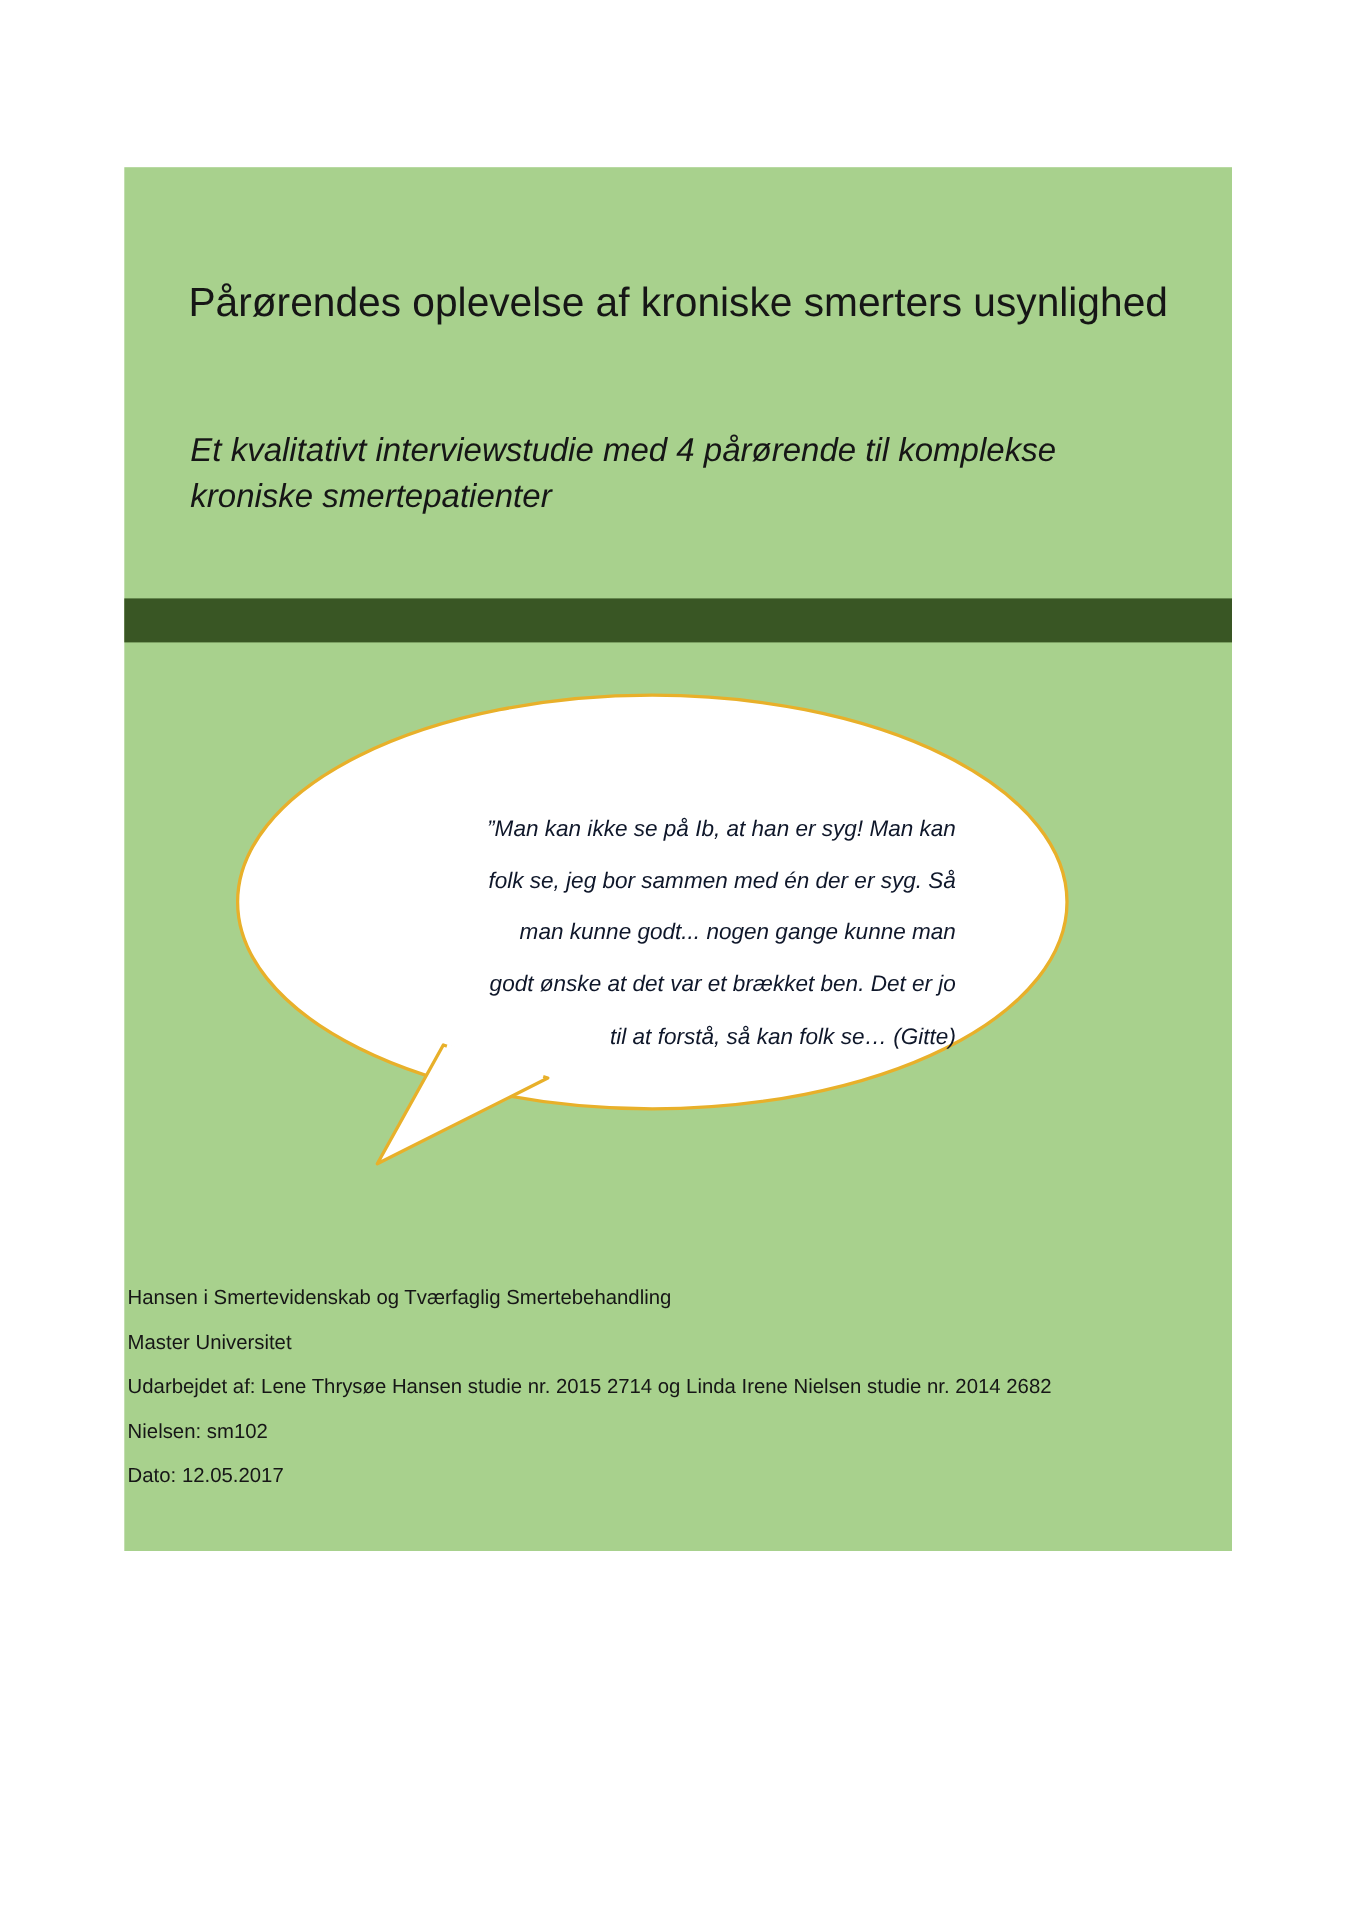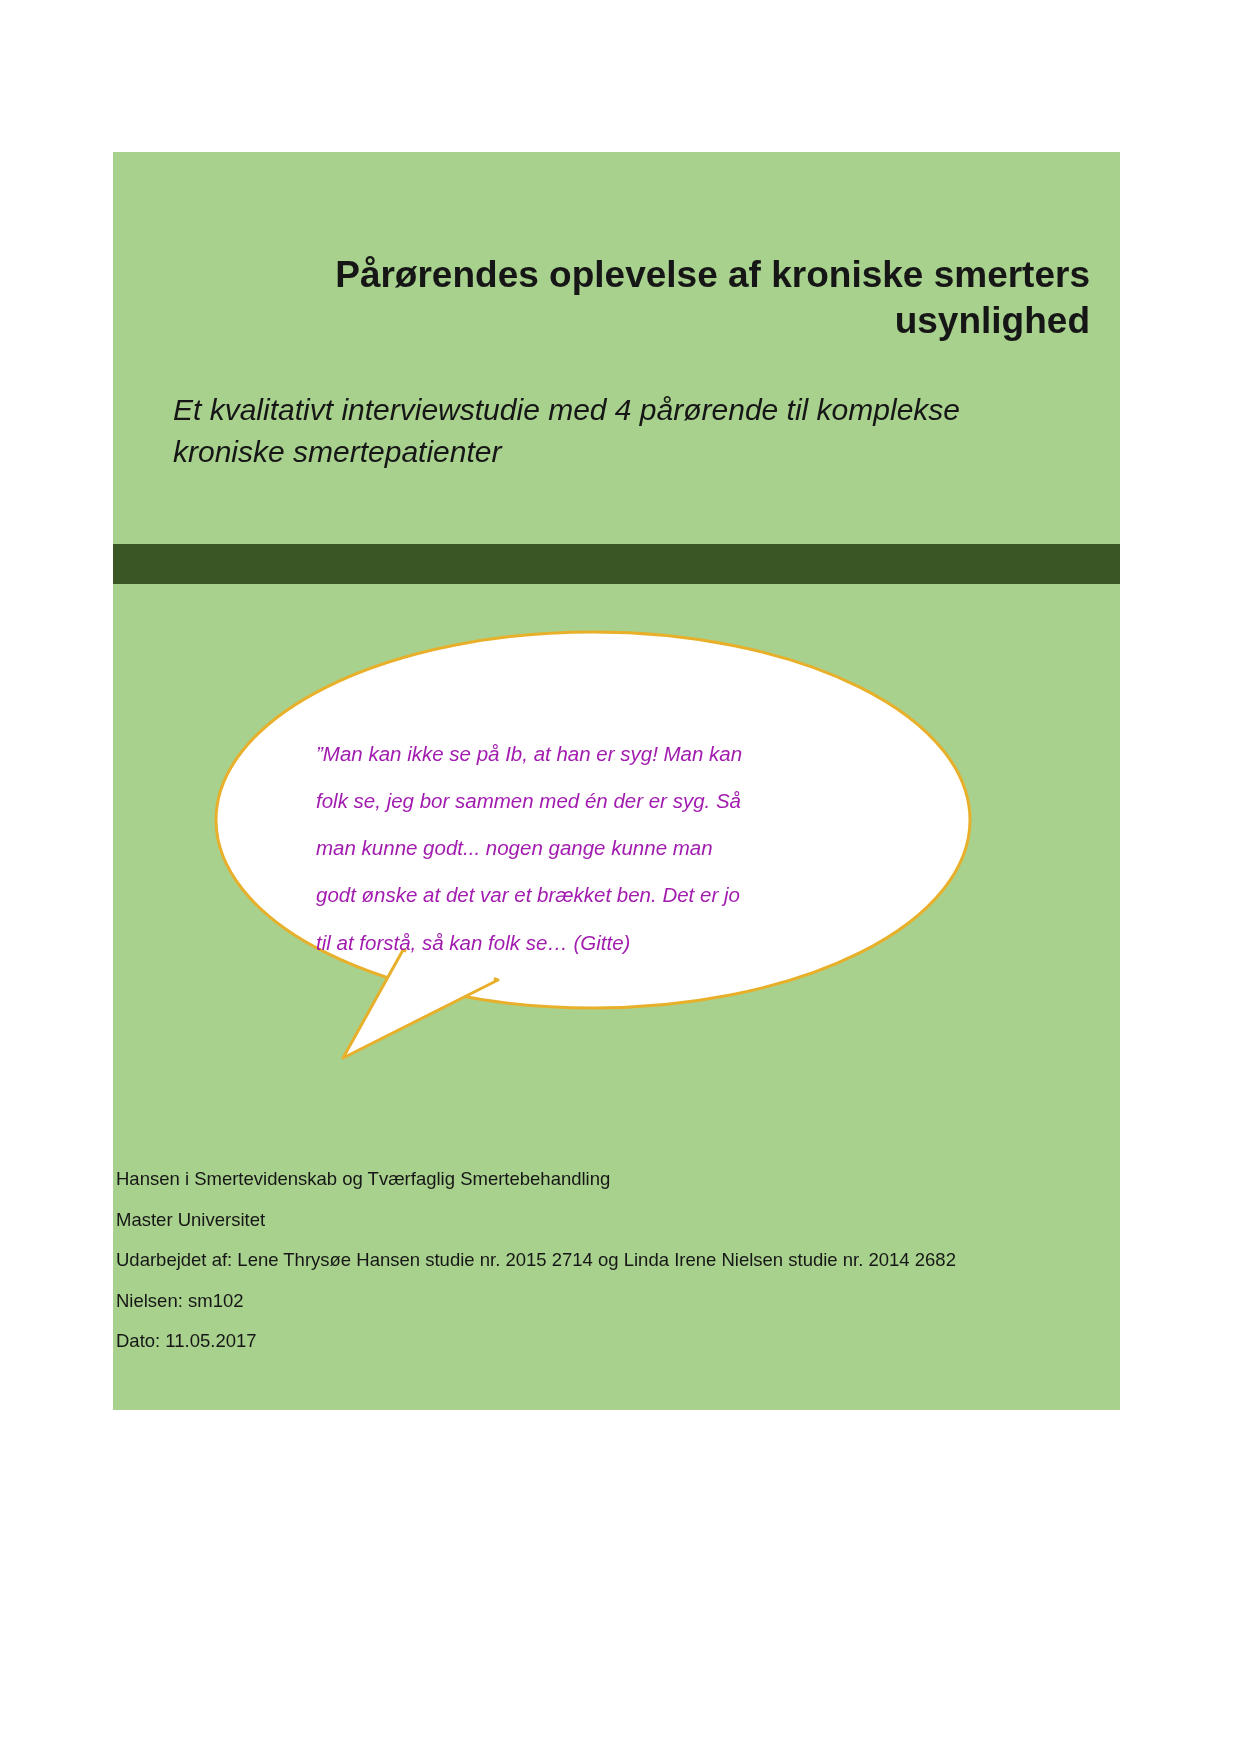--- a/index.html
+++ b/index.html
@@ -32,25 +32,24 @@
     position: absolute;
     left: 0;
     top: 100px;
     width: 100%;
     text-align: center;
     padding: 0 30px;
     box-sizing: border-box;
   }
   .main-title {
     font-size: 37px;
-    font-weight: 700;
+    font-weight: 400;
     line-height: 1.25;
     color: #161616;
     margin: 0;
-    text-align: right;
   }
   .subtitle-block {
     position: absolute;
     left: 0;
     top: 237px;
     width: 100%;
     padding: 0 60px;
     box-sizing: border-box;
   }
   .subtitle {
@@ -83,25 +82,25 @@
   .bubble-wrap svg {
     position: absolute;
     left: 0;
     top: 0;
   }
   .bubble-text {
     position: absolute;
     left: 118px;
     top: 110px;
     width: 553px;
-    text-align: left;
+    text-align: right;
     font-size: 20.5px;
     font-style: italic;
     line-height: 2.3;
-    color: #a21caf;
+    color: #0f172a;
   }
 
   
   .meta-block {
     position: absolute;
     left: 0px;
     top: 1018px;
     width: 100%;
     padding: 0 3px 0 3px;
     box-sizing: border-box;
@@ -143,16 +142,16 @@
       <div>godt ønske at det var et brækket ben. Det er jo</div>
       <div>til at forstå, så kan folk se… (Gitte)</div>
     </div>
   </div>
 
   <div class="meta-block">
     <p class="meta-line">Hansen i Smertevidenskab og Tværfaglig Smertebehandling</p>
     <p class="meta-line">Master Universitet</p>
     <p class="meta-line">Udarbejdet af: Lene Thrysøe Hansen studie nr. 2015 2714 og Linda Irene Nielsen studie nr. 2014 2682</p>
     <p class="meta-line">Nielsen: sm102</p>
-    <p class="meta-line">Dato: 11.05.2017</p>
+    <p class="meta-line">Dato: 12.05.2017</p>
   </div>
 
 </div>
 
 </body></html>

